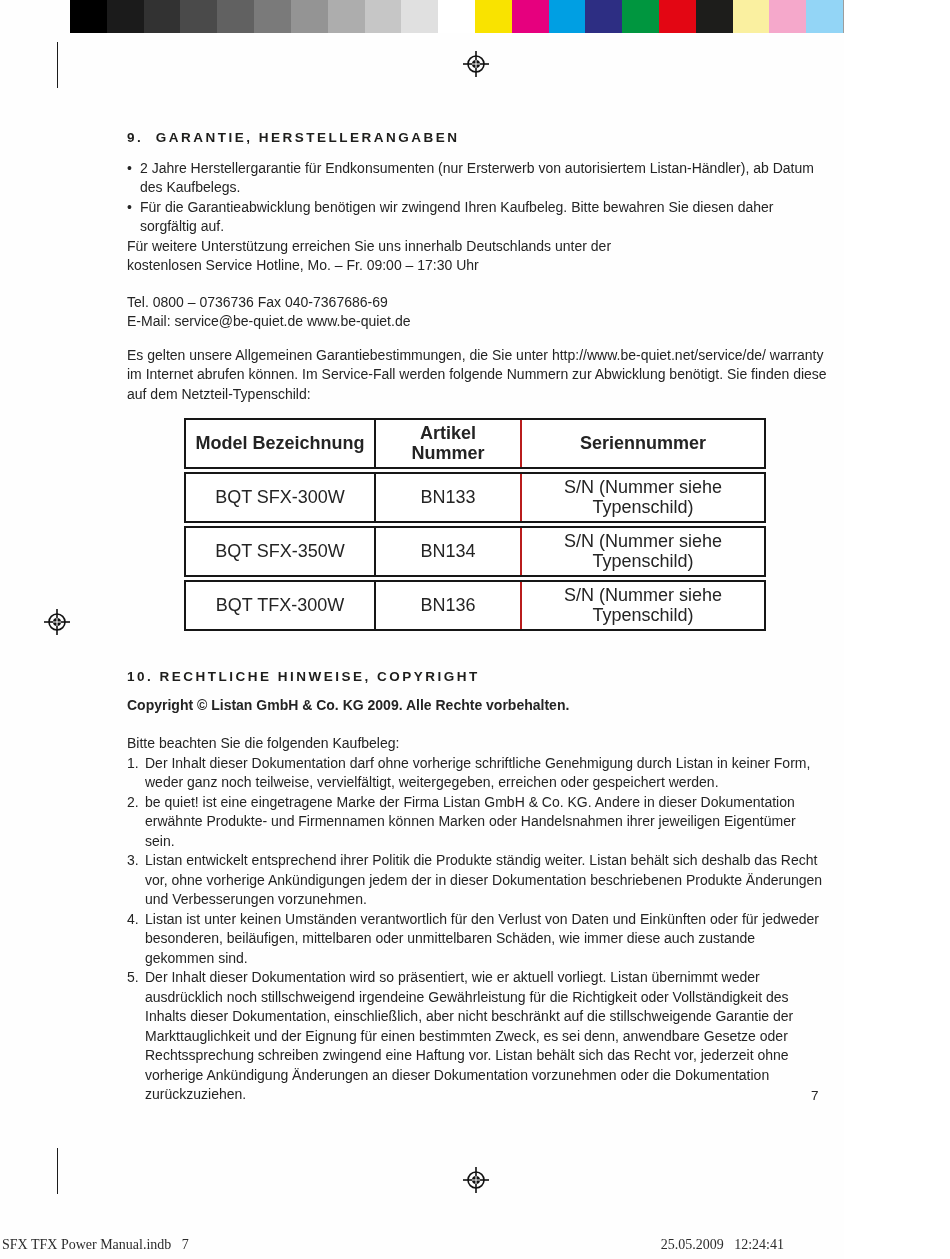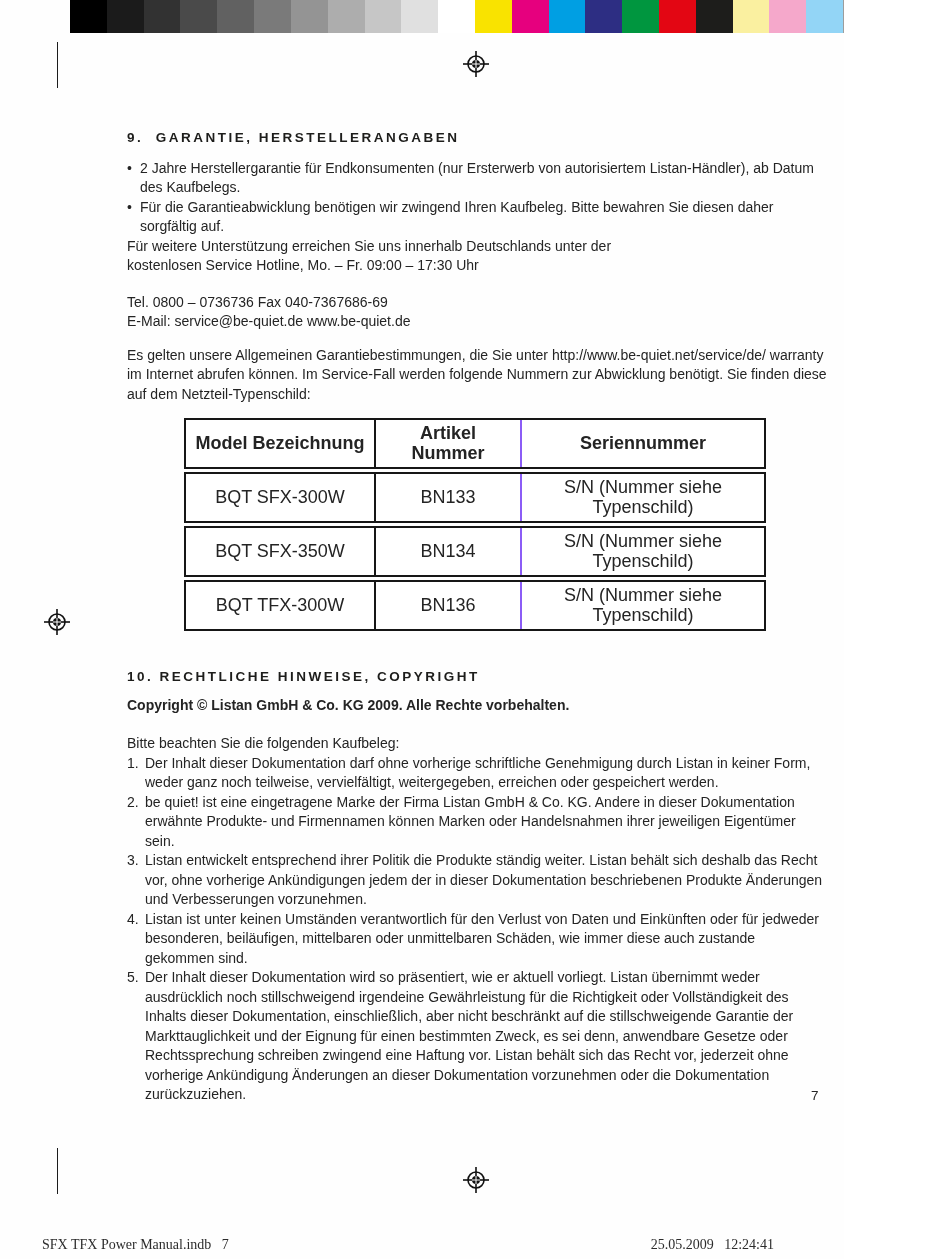--- a/index.html
+++ b/index.html
@@ -55,41 +55,41 @@
   .trow {
     display: flex; border: 2px solid #161616;
     margin-top: 3px; background: #fff; align-items: stretch;
   }
   .trow:first-child { margin-top: 0; }
   .tcell {
     padding: 4px 6px; text-align: center; font-size: 18px;
     display: flex; align-items: center; justify-content: center;
   }
   .c1 { width: 176px; border-right: 2px solid #161616; }
-  .c2 { width: 132px; border-right: 2px solid #8b5cf6; }
+  .c2 { width: 132px; border-right: 2px solid #b91c1c; }
   .c3 { flex: 1; }
   .thead .tcell { font-weight: 700; }
 
   
   .num-item { display: flex; }
   .num-item .num { width: 18px; flex: none; }
   .num-item .ntext { flex: 1; }
 
   
   .page-number {
     position: absolute; left: 811px; top: 1088px;
     font-size: 13.5px; color: #242424;
   }
   .footer-left, .footer-right {
     position: absolute; top: 1237px;
     font-family: "Liberation Serif", serif;
     font-size: 14px; color: #2c2c2c; white-space: pre;
   }
-  .footer-left { left: 2px; margin-left: 40px; }
-  .footer-right { right: 70px; text-align: right; }
+  .footer-left { left: 2px; }
+  .footer-right { right: 60px; text-align: right; }
 </style>
 </head>
 <body>
 
 <div class="page">
 
   <div class="color-bar">
     <div class="swatch" style="background-color: rgb(0, 0, 0);"></div>
     <div class="swatch" style="background-color: rgb(27, 27, 27);"></div>
     <div class="swatch" style="background-color: rgb(50, 50, 50);"></div>

